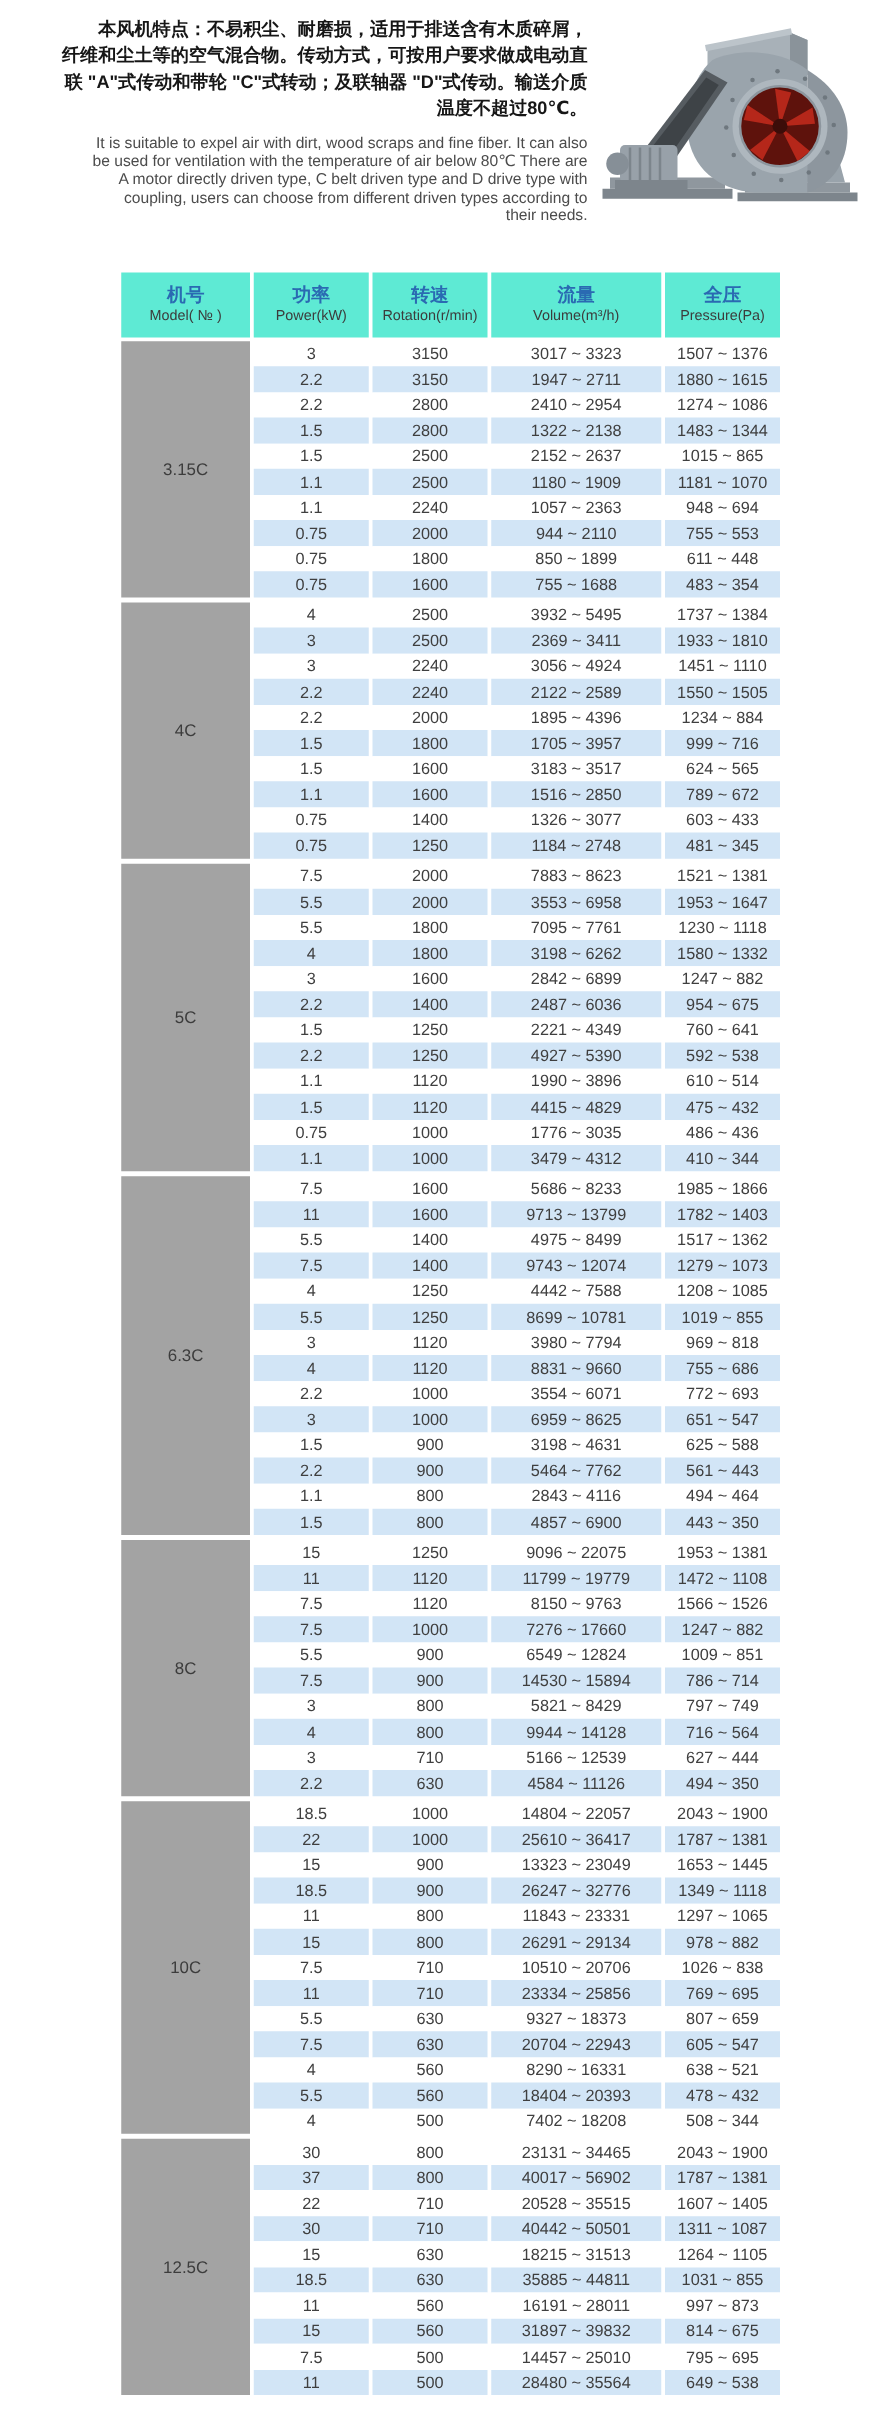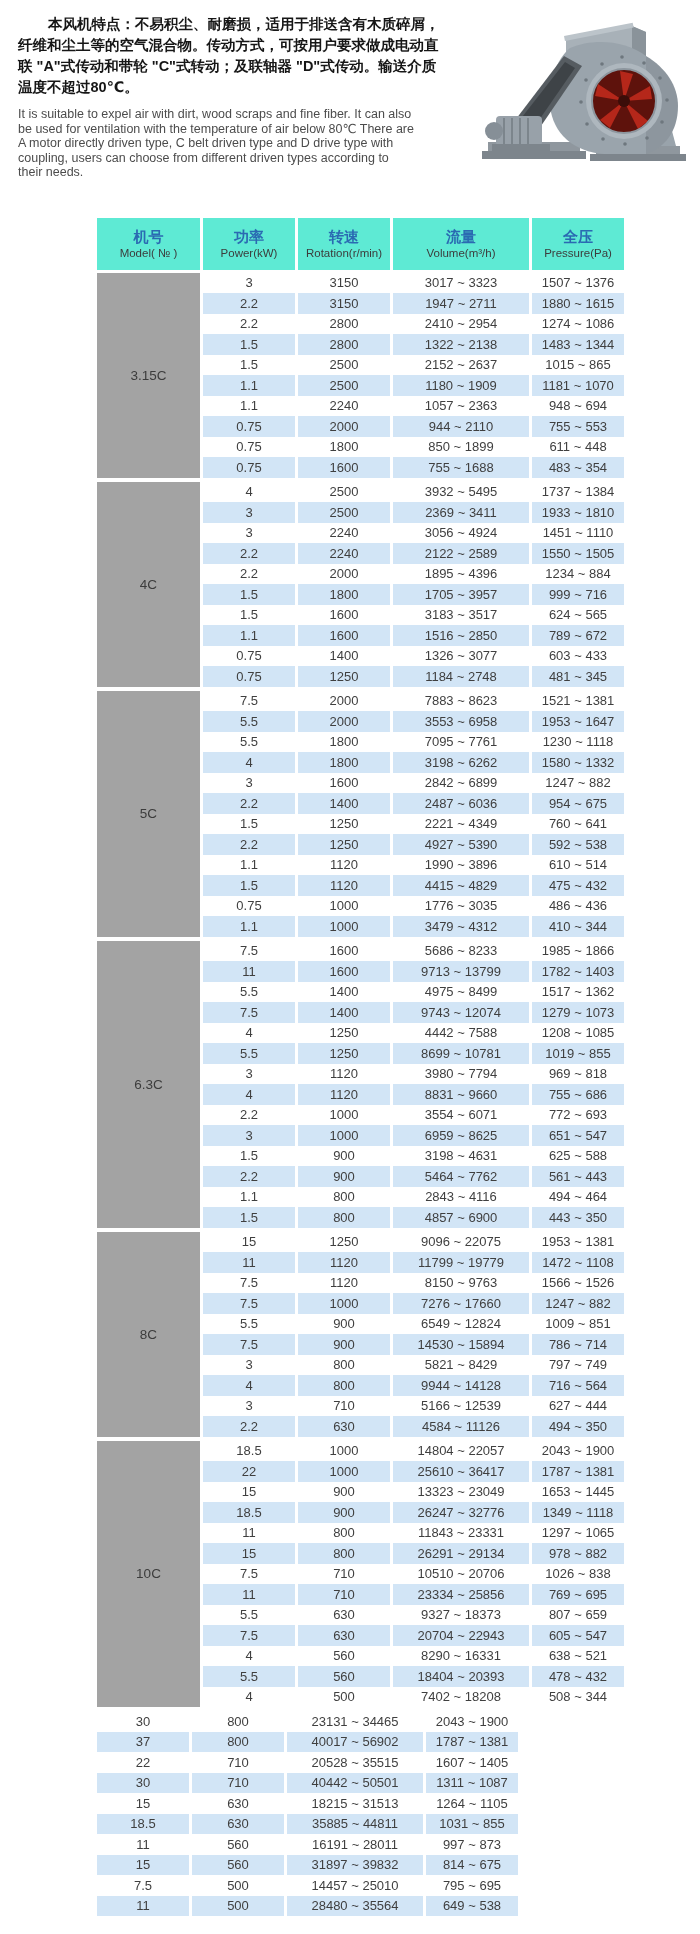--- a/index.html
+++ b/index.html
@@ -2,20 +2,21 @@
 <html><head>
 <meta charset="utf-8">
 <style>
   html,body{margin:0;padding:0;background:#ffffff;}
   .page{
     position:relative;
     width:700px;height:1934px;
     overflow:hidden;
     background:#ffffff;
     font-family:"Liberation Sans","DejaVu Sans",sans-serif;
+    text-align:right;
   }
   
   .top{display:flex;padding:10px 0 0 18px;}
   .intro{width:452px;}
   .intro-zh{
     font-size:14.5px;font-weight:bold;color:#161616;
     line-height:21px;margin:4px 0 0 0;
     text-indent:30px;white-space:pre-line;
   }
   .intro-en{
@@ -595,20 +596,21 @@
             </div>
             <div class="row white">
               <div class="cell">4</div>
               <div class="cell">500</div>
               <div class="cell">7402 ~ 18208</div>
               <div class="cell">508 ~ 344</div>
             </div>
           </div>
         </div>
         <div class="section">
+          <div class="model-cell">12.5C</div>
           <div class="rows">
             <div class="row white">
               <div class="cell">30</div>
               <div class="cell">800</div>
               <div class="cell">23131 ~ 34465</div>
               <div class="cell">2043 ~ 1900</div>
             </div>
             <div class="row blue">
               <div class="cell">37</div>
               <div class="cell">800</div>

